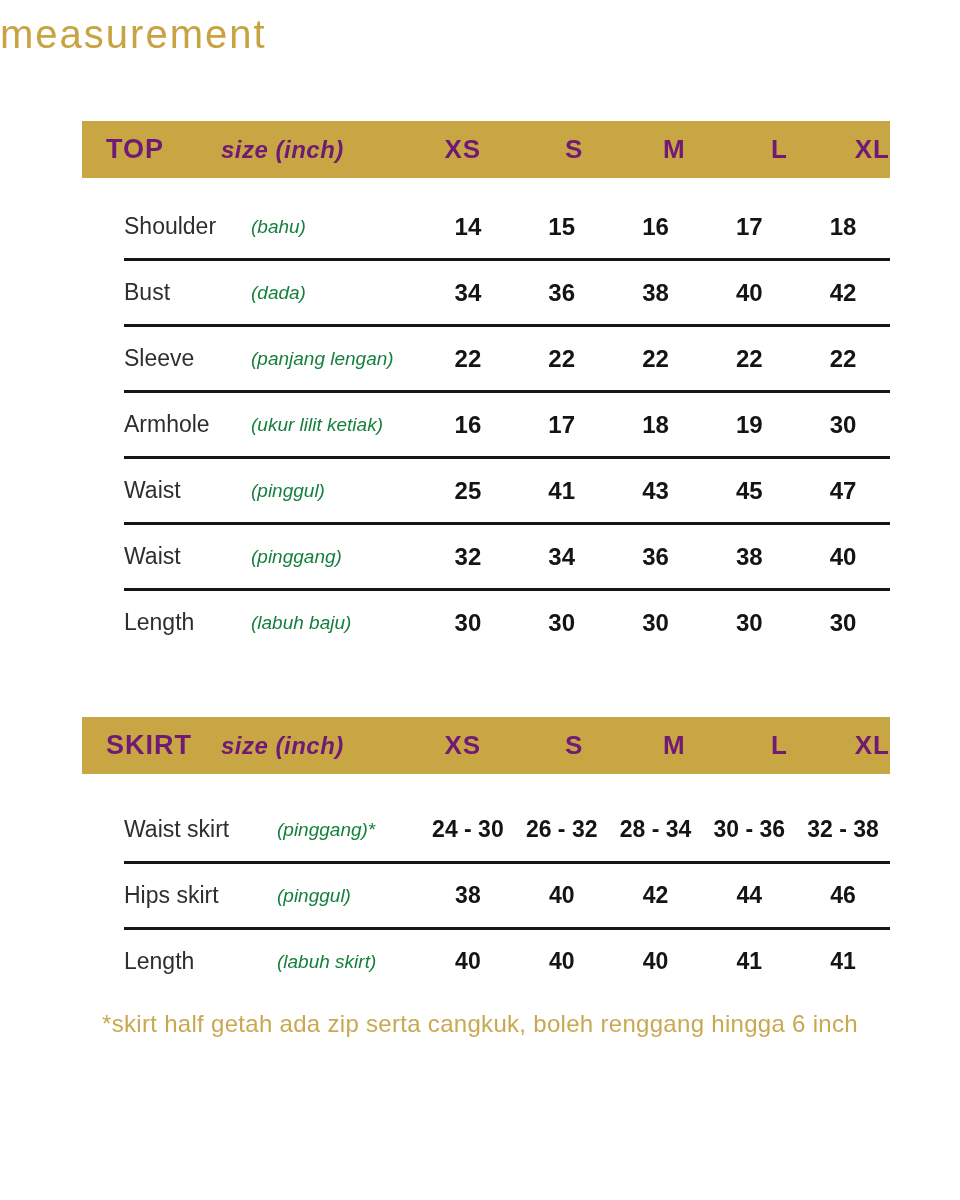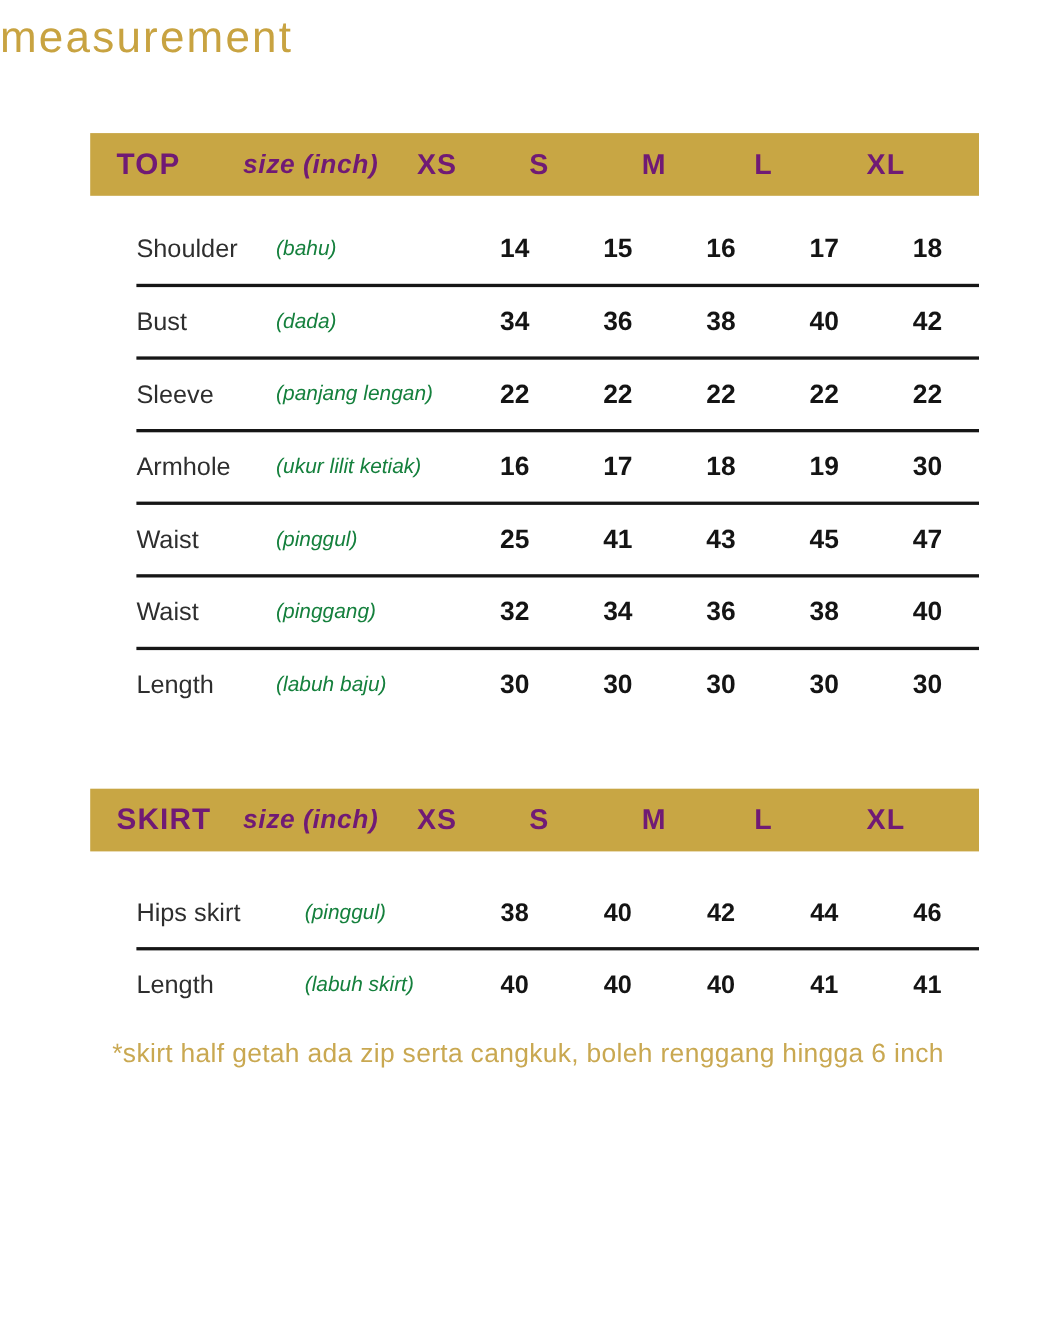--- a/index.html
+++ b/index.html
@@ -53,21 +53,21 @@
     letter-spacing: 1px;
   }
   .bar-size-label {
     padding-left: 12px;
     font-size: 24px;
     font-weight: bold;
     font-style: italic;
     letter-spacing: 0.5px;
   }
   .bar-col {
-    text-align: left;
+    text-align: right;
     font-size: 26px;
     font-weight: bold;
     letter-spacing: 1px;
   }
   .rows-top { padding-top: 17px; }
   .rows-skirt { padding-top: 24px; }
   .trow {
     height: 63px;
     display: grid;
     grid-template-columns: 127px 170px repeat(5, 1fr);
@@ -203,20 +203,29 @@
       <div class="bar-title">SKIRT</div>
       <div class="bar-size-label">size (inch)</div>
       <div class="bar-col">XS</div>
       <div class="bar-col">S</div>
       <div class="bar-col">M</div>
       <div class="bar-col">L</div>
       <div class="bar-col">XL</div>
     </div>
     <div class="rows-skirt">
 
+      <div class="trow">
+        <div class="c-label">Waist skirt</div>
+        <div class="c-malay">(pinggang)*</div>
+        <div class="c-val">24 - 30</div>
+        <div class="c-val">26 - 32</div>
+        <div class="c-val">28 - 34</div>
+        <div class="c-val">30 - 36</div>
+        <div class="c-val">32 - 38</div>
+      </div>
 
       <div class="trow">
         <div class="c-label">Hips skirt</div>
         <div class="c-malay">(pinggul)</div>
         <div class="c-val">38</div>
         <div class="c-val">40</div>
         <div class="c-val">42</div>
         <div class="c-val">44</div>
         <div class="c-val">46</div>
       </div>

